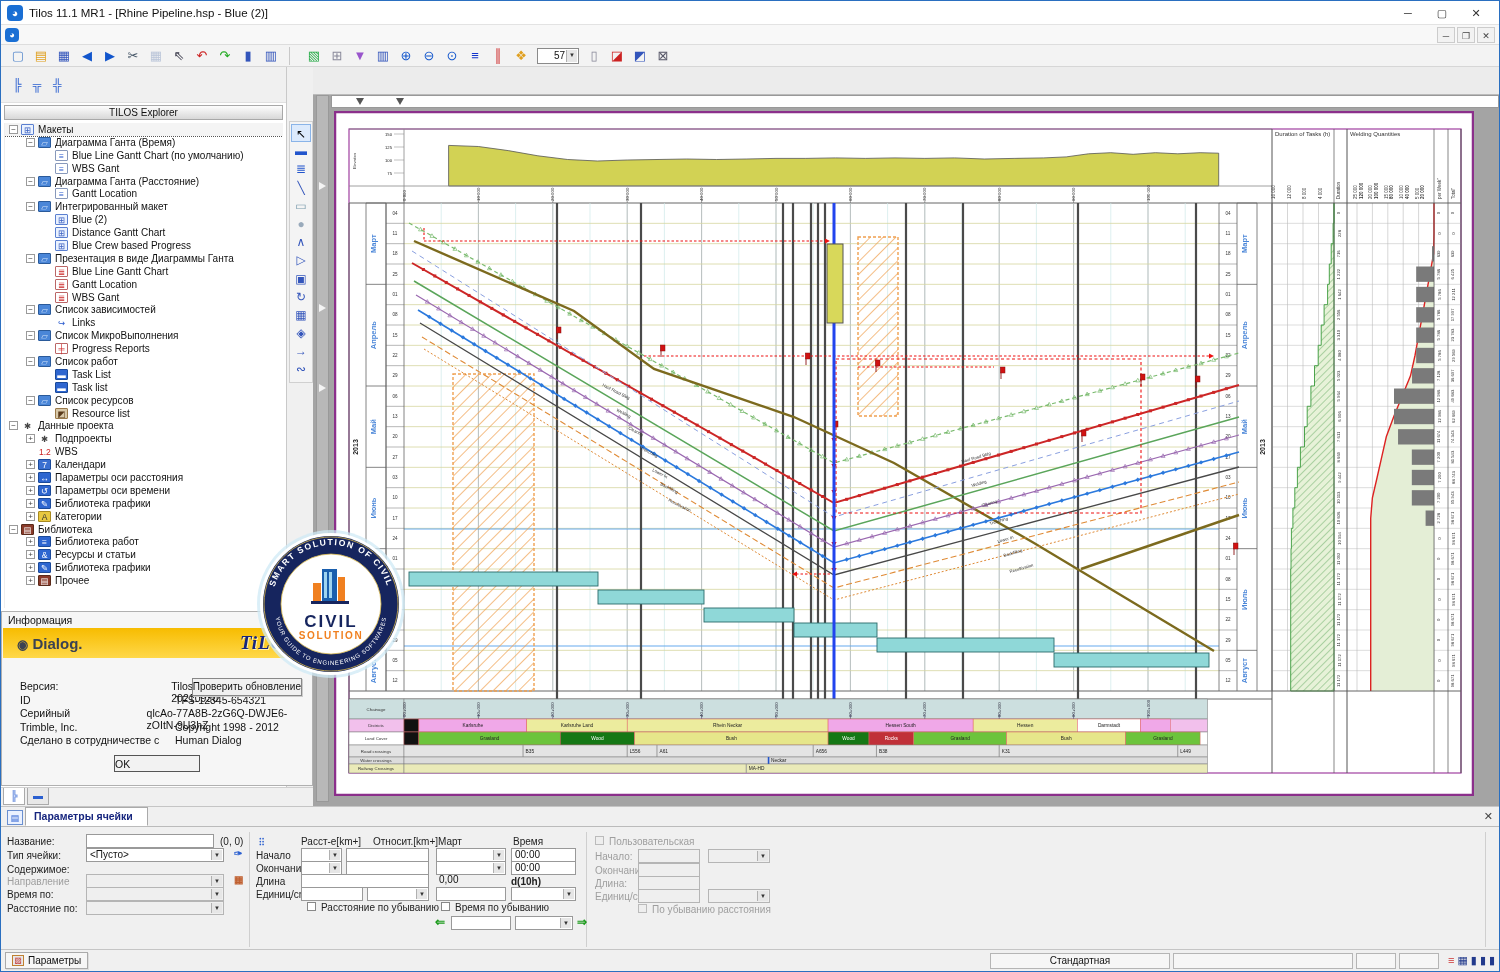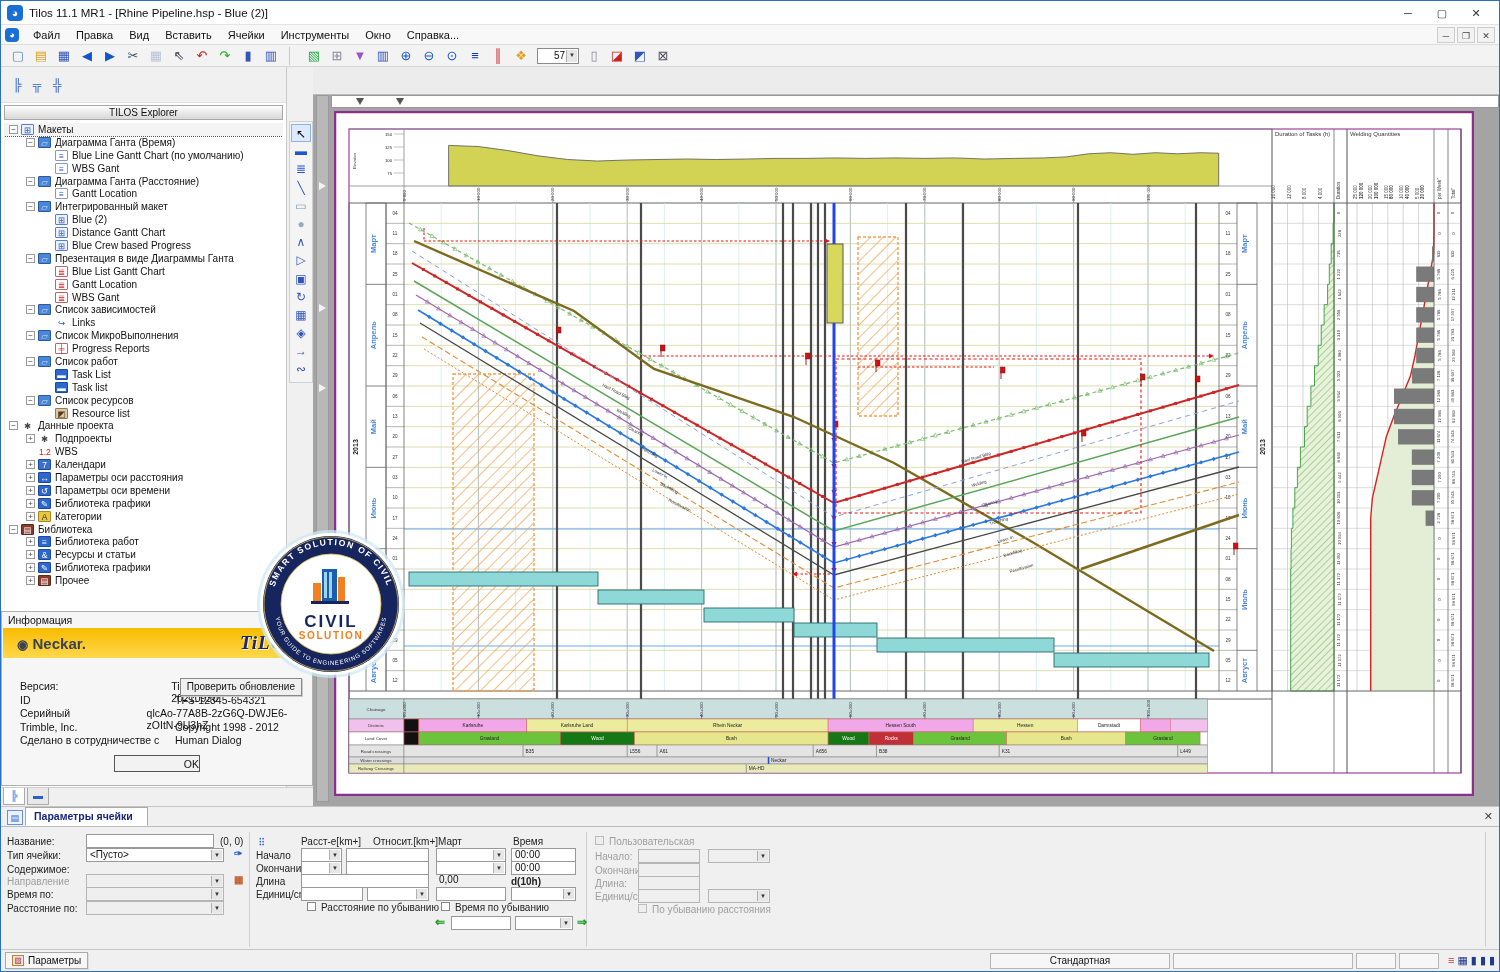--- a/index.html
+++ b/index.html
@@ -35,22 +35,22 @@
   
   .info{position:absolute;left:0;top:610px;width:312px;height:175px;background:#f6f6f6;border:1px solid #b0b0b0;z-index:5;}
   .info-title{height:16px;font-size:10.5px;padding:2px 0 0 6px;}
   .info-banner{height:30px;margin:0 1px;background:linear-gradient(#f7bc00,#ffd84a);display:flex;align-items:center;justify-content:space-between;padding:0 14px;}
   .brand-trimble{font-size:15px;font-weight:bold;color:#3b4252;}
   .brand-trimble .globe{color:#3b4252;font-size:13px;}
   .brand-tilos{font-family:"Liberation Serif",serif;font-style:italic;font-weight:bold;font-size:19px;color:#16257e;text-shadow:1px 1px 0 #fff2b0;letter-spacing:1px;}
   .info-rows{position:absolute;left:18px;top:68px;font-size:10.5px;}
   .irow{display:flex;height:13.5px;}
   .irow .il{width:155px;}
-  .upd-btn{position:absolute;right:10px;top:66px;height:18px;border:1px solid #888;background:#f0f0f0;font-size:10px;padding:2px 6px;box-shadow:1px 1px 0 #ccc;}
-  .ok-btn{position:absolute;left:112px;top:143px;width:86px;height:17px;border:1px solid #555;background:#f2f2f2;text-align:right;font-size:10.5px;line-height:16px;}
+  .upd-btn{position:absolute;right:10px;top:66px;height:18px;border:1px solid #888;background:#f0f0f0;font-size:10px;padding:2px 0;box-shadow:1px 1px 0 #ccc;}
+  .ok-btn{position:absolute;left:112px;top:143px;width:86px;height:17px;border:1px solid #555;background:#f2f2f2;text-align:left;font-size:10.5px;line-height:16px;}
   .exp-tabs{position:absolute;left:0;top:786px;width:312px;height:18px;background:#f0f0f0;display:flex;border-top:1px solid #cfcfcf;z-index:6;}
   .exp-tab{width:22px;height:17px;border:1px solid #aaa;border-top:none;background:#fff;text-align:center;font-size:10px;color:#2a5fd0;line-height:16px;margin-left:2px;}
   .exp-tab.t2{background:#e8e8e8;}
   
   .tools{position:absolute;left:288px;top:120px;width:24px;height:262px;background:#f4f4f4;border:1px solid #d0d0d0;z-index:4;display:flex;flex-direction:column;align-items:center;padding-top:2px;}
   .vt{width:20px;height:18.2px;text-align:center;font-size:12px;line-height:18px;}
   .vt.sel{border:1px solid #8ab4e8;background:#dceafc;}
   
   .chart-area{position:absolute;left:312px;top:66px;width:1188px;height:739px;background:#a4a4a4;}
   .ca-top{position:absolute;left:0;top:0;right:0;height:28px;background:#ececec;border-bottom:1px solid #bbb;}
@@ -96,30 +96,20 @@
     <span class="title-text">Tilos 11.1 MR1  - [Rhine Pipeline.hsp -  Blue (2)]</span>
     <div class="win-btns">
       <div class="win-btn">─</div>
       <div class="win-btn">▢</div>
       <div class="win-btn">✕</div>
     </div>
   </div>
 
   <div class="menubar">
     <div class="appico" style="width:14px;height:14px;font-size:9px;line-height:14px;">◕</div>
-    <div id="menu-items" style="display:flex;">
-        <div class="menu-item">Файл</div>
-        <div class="menu-item">Правка</div>
-        <div class="menu-item">Вид</div>
-        <div class="menu-item">Вставить</div>
-        <div class="menu-item">Ячейки</div>
-        <div class="menu-item">Инструменты</div>
-        <div class="menu-item">Окно</div>
-        <div class="menu-item">Справка...</div>
-      </div>
     <div class="mdi-btns">
       <div class="mdi-btn">─</div>
       <div class="mdi-btn">❐</div>
       <div class="mdi-btn">✕</div>
     </div>
   </div>
 
   <div class="toolbar" id="toolbar">
       <div class="tb" style="color: rgb(85, 136, 204);">▢</div>
       <div class="tb" style="color: rgb(224, 160, 32);">▤</div>
@@ -210,21 +200,21 @@
           <div class="">Blue Crew based Progress</div>
         </div>
         <div class="trow" style="padding-left: 21px;">
           <div class="texp">−</div>
           <div class="ti" style="background: rgb(74, 134, 216); border: 1px solid rgb(42, 90, 154); color: rgb(207, 224, 248);">▱</div>
           <div class="">Презентация в виде Диаграммы Ганта</div>
         </div>
         <div class="trow" style="padding-left: 38px;">
           <div class="" style="width: 12px; flex: 0 0 auto;"></div>
           <div class="ti" style="background: rgb(255, 255, 255); border: 1px solid rgb(187, 102, 102); color: rgb(204, 34, 34);">≣</div>
-          <div class="">Blue List Gantt Chart</div>
+          <div class="">Blue Line Gantt Chart</div>
         </div>
         <div class="trow" style="padding-left: 38px;">
           <div class="" style="width: 12px; flex: 0 0 auto;"></div>
           <div class="ti" style="background: rgb(255, 255, 255); border: 1px solid rgb(187, 102, 102); color: rgb(204, 34, 34);">≣</div>
           <div class="">Gantt Location</div>
         </div>
         <div class="trow" style="padding-left: 38px;">
           <div class="" style="width: 12px; flex: 0 0 auto;"></div>
           <div class="ti" style="background: rgb(255, 255, 255); border: 1px solid rgb(187, 102, 102); color: rgb(204, 34, 34);">≣</div>
           <div class="">WBS Gant</div>
@@ -1249,21 +1239,21 @@
   <rect x="82" y="48" width="7" height="24" fill="#f08020"></rect>
   <rect x="55" y="72" width="38" height="3" fill="#16255e"></rect>
  </g>
  <text x="75" y="98" text-anchor="middle" font-size="17" font-weight="bold" fill="#16255e" letter-spacing="2" font-family="Liberation Sans, sans-serif">CIVIL</text>
  <text x="75" y="110" text-anchor="middle" font-size="10" font-weight="bold" fill="#f08020" letter-spacing="1.6" font-family="Liberation Sans, sans-serif">SOLUTION</text>
 </svg></div>
 
   <div class="info">
     <div class="info-title">Информация</div>
     <div class="info-banner">
-      <span class="brand-trimble"><span class="globe">◉</span> <span>Neckar.</span></span>
+      <span class="brand-trimble"><span class="globe">◉</span> <span>Dialog.</span></span>
       <span class="brand-tilos">TiLOS</span>
     </div>
     <div class="info-rows" id="info-rows">
         <div class="irow">
           <div class="il">Версия:</div>
           <div class="iv">Tilos 11.1 MR1  build 20210930</div>
         </div>
         <div class="irow">
           <div class="il">ID</div>
           <div class="iv">TFS-12345-654321</div>

